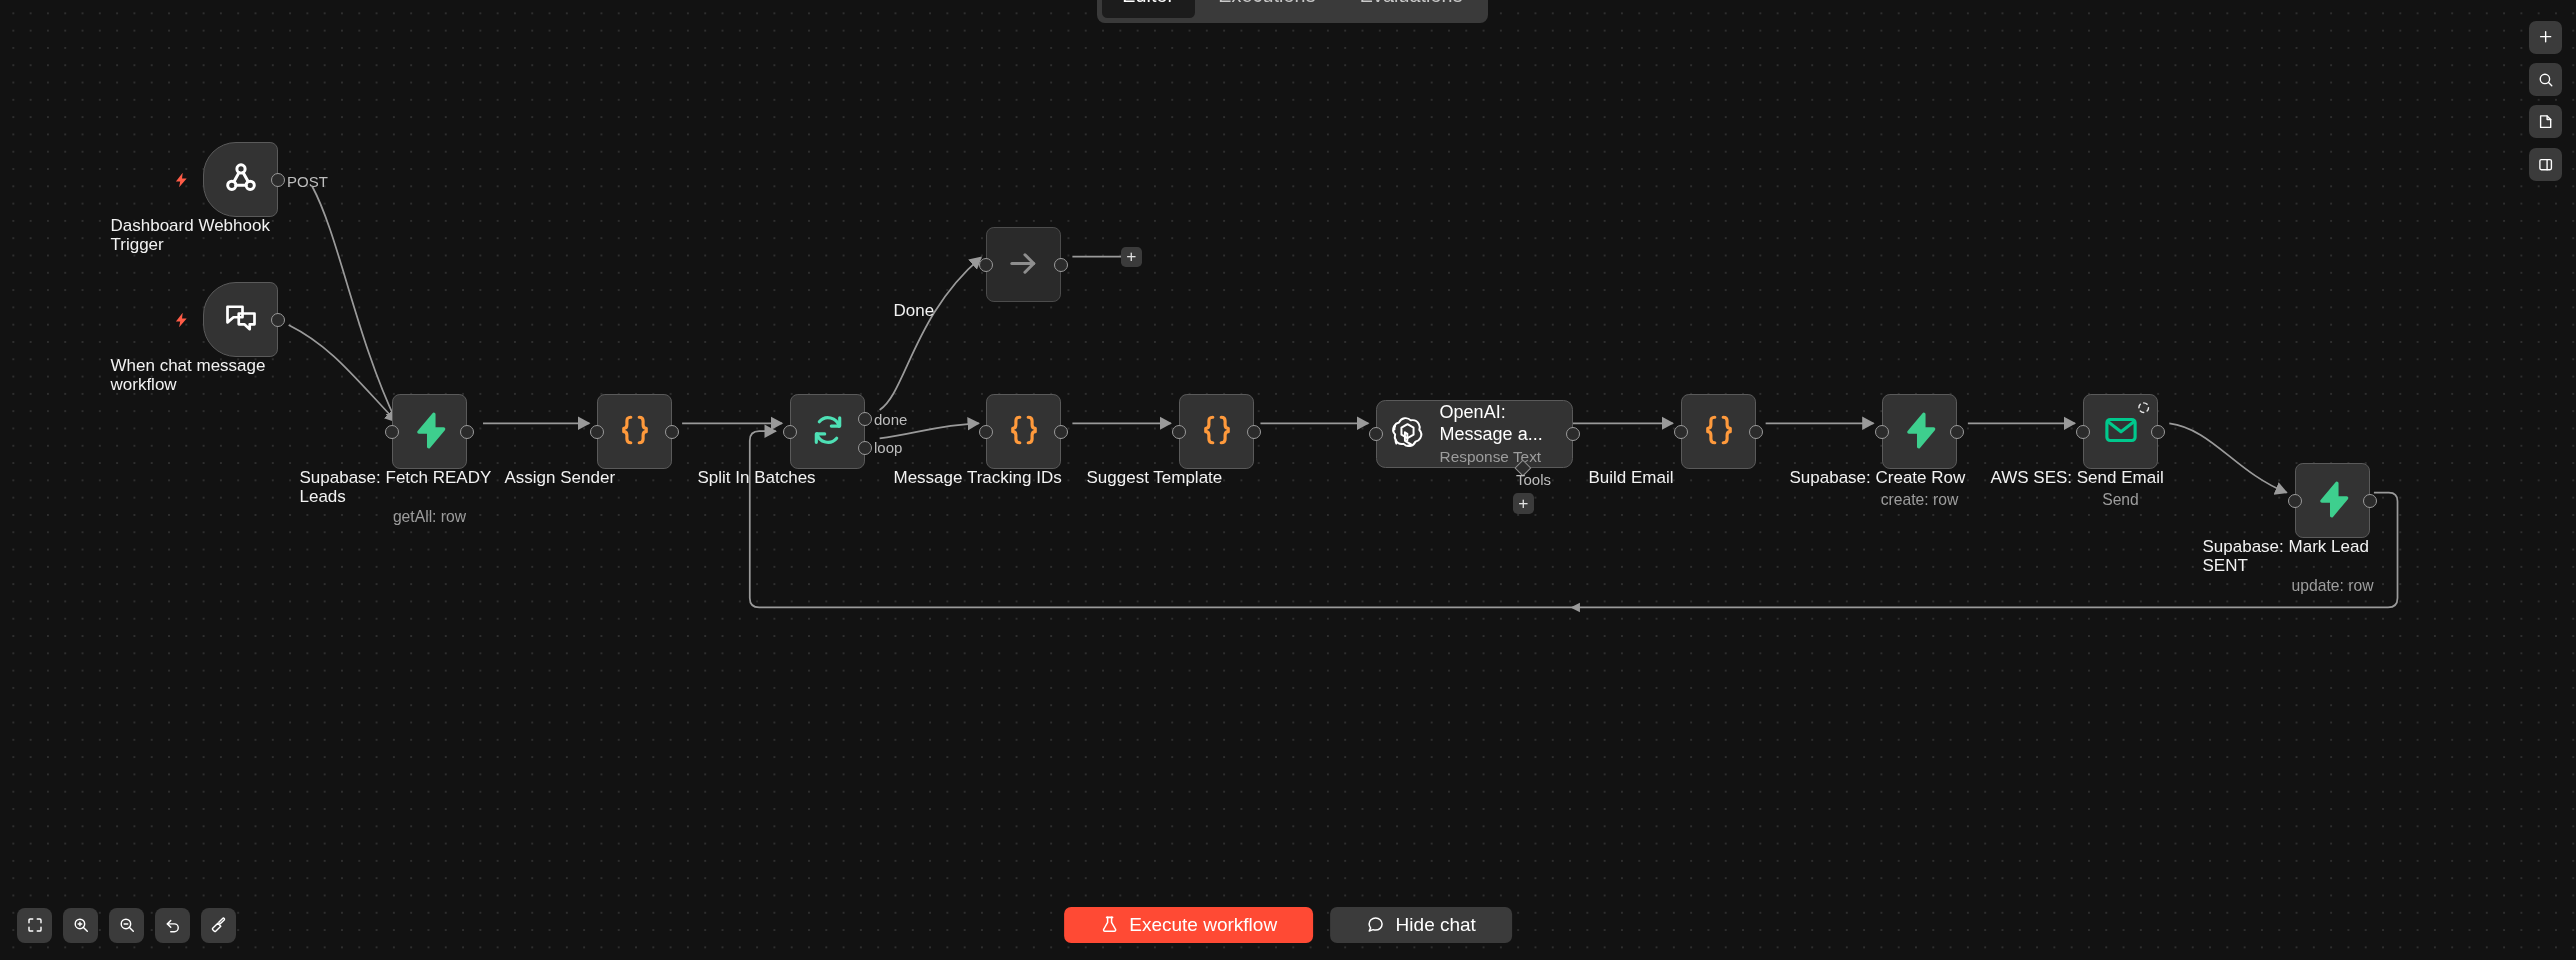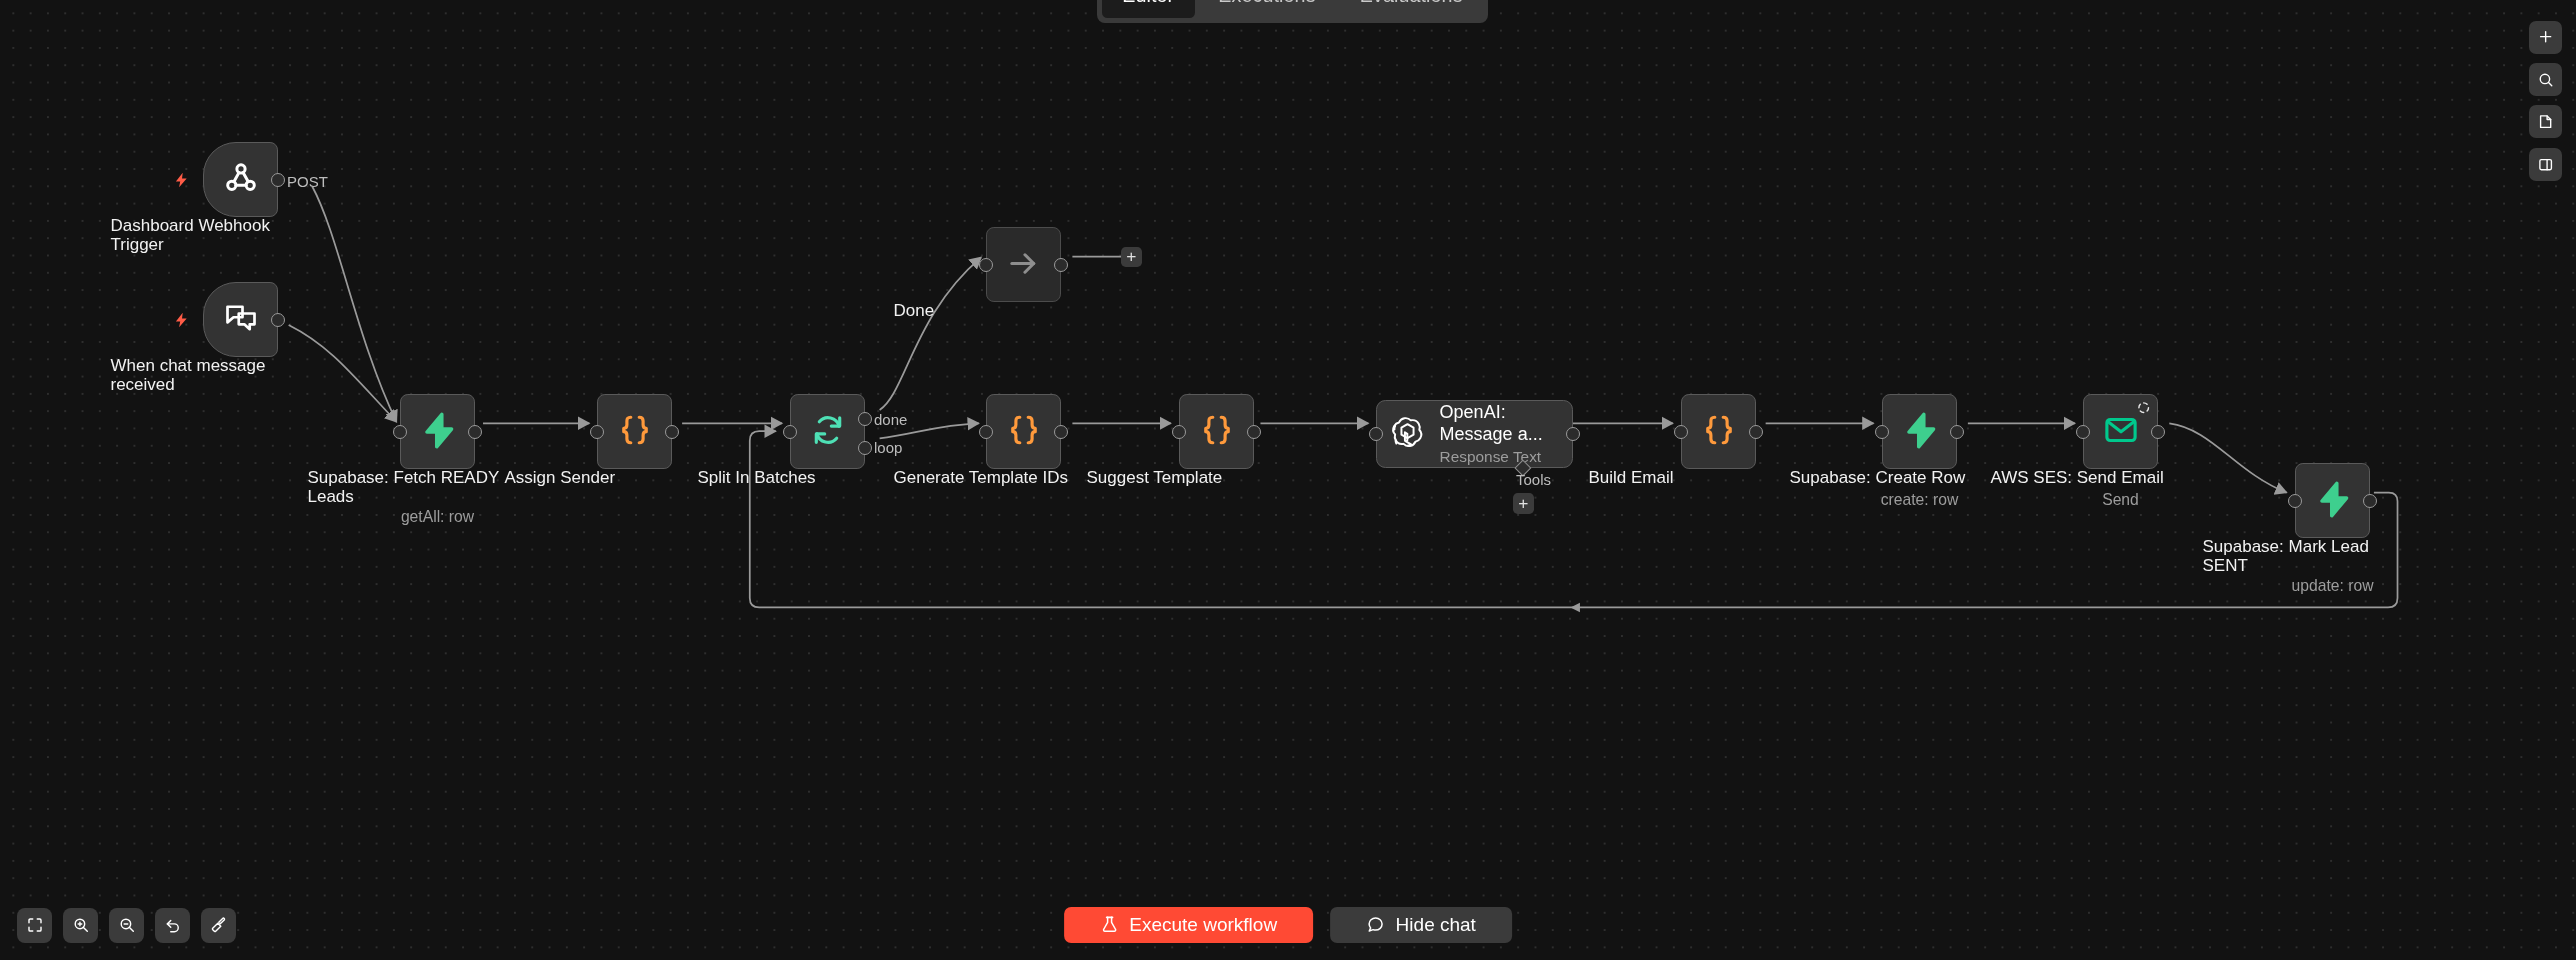--- a/index.html
+++ b/index.html
@@ -252,24 +252,24 @@
       </span>
       <span>
         <svg viewBox="0 0 24 24" width="36" height="36" fill="none" stroke="#ffffff" stroke-width="1.8" stroke-linejoin="round" stroke-linecap="round">
           <path d="M3 4.5h10v7H7l-4 3.4z"></path>
           <path d="M10.5 9h10.5v7.2h-3.2v3.3l-3.6-3.3h-3.7z"></path>
         </svg>
       </span>
       <div class="port outp"></div>
     </div>
     <div class="nlabel">When chat message
-received</div>
-  </div>
-
-  <div class="node" style="left:400px; top:386px;">
+workflow</div>
+  </div>
+
+  <div class="node" style="left:392px; top:386px;">
     <div class="nbox sq">
       <span>
         <svg viewBox="0 0 24 24" width="38" height="38">
           <path d="M13.6 1.4 L4.2 12.6 c-.6.7-.1 1.8.8 1.8 h5.1 v8.2 c0 1 1.3 1.5 1.9.7 l9.4-11.2 c.6-.7.1-1.8-.8-1.8 h-5.1 V2.1 c0-1-1.3-1.5-1.9-.7 z" fill="#3ecf8e"></path>
         </svg>
       </span>
       <div class="port inp"></div>
       <div class="port outp"></div>
     </div>
     <div class="nlabel">Supabase: Fetch READY
@@ -329,21 +329,21 @@
     <div class="nbox sq">
       <span>
         <svg viewBox="0 0 24 24" width="36" height="36" fill="none" stroke="#ff9a3c" stroke-width="2.1" stroke-linecap="round" stroke-linejoin="round">
           <path d="M9.2 3.5c-2.1 0-2.6 1-2.6 2.5v2.5c0 1.6-.7 2.4-2.1 2.4v2.2c1.4 0 2.1.8 2.1 2.4v2.5c0 1.5.5 2.5 2.6 2.5"></path>
           <path d="M14.8 3.5c2.1 0 2.6 1 2.6 2.5v2.5c0 1.6.7 2.4 2.1 2.4v2.2c-1.4 0-2.1.8-2.1 2.4v2.5c0 1.5-.5 2.5-2.6 2.5"></path>
         </svg>
       </span>
       <div class="port inp"></div>
       <div class="port outp"></div>
     </div>
-    <div class="nlabel">Generate Template IDs</div>
+    <div class="nlabel">Message Tracking IDs</div>
   </div>
 
   <div class="node" style="left:1179px; top:386px;">
     <div class="nbox sq">
       <span>
         <svg viewBox="0 0 24 24" width="36" height="36" fill="none" stroke="#ff9a3c" stroke-width="2.1" stroke-linecap="round" stroke-linejoin="round">
           <path d="M9.2 3.5c-2.1 0-2.6 1-2.6 2.5v2.5c0 1.6-.7 2.4-2.1 2.4v2.2c1.4 0 2.1.8 2.1 2.4v2.5c0 1.5.5 2.5 2.6 2.5"></path>
           <path d="M14.8 3.5c2.1 0 2.6 1 2.6 2.5v2.5c0 1.6.7 2.4 2.1 2.4v2.2c-1.4 0-2.1.8-2.1 2.4v2.5c0 1.5-.5 2.5-2.6 2.5"></path>
         </svg>
       </span>

